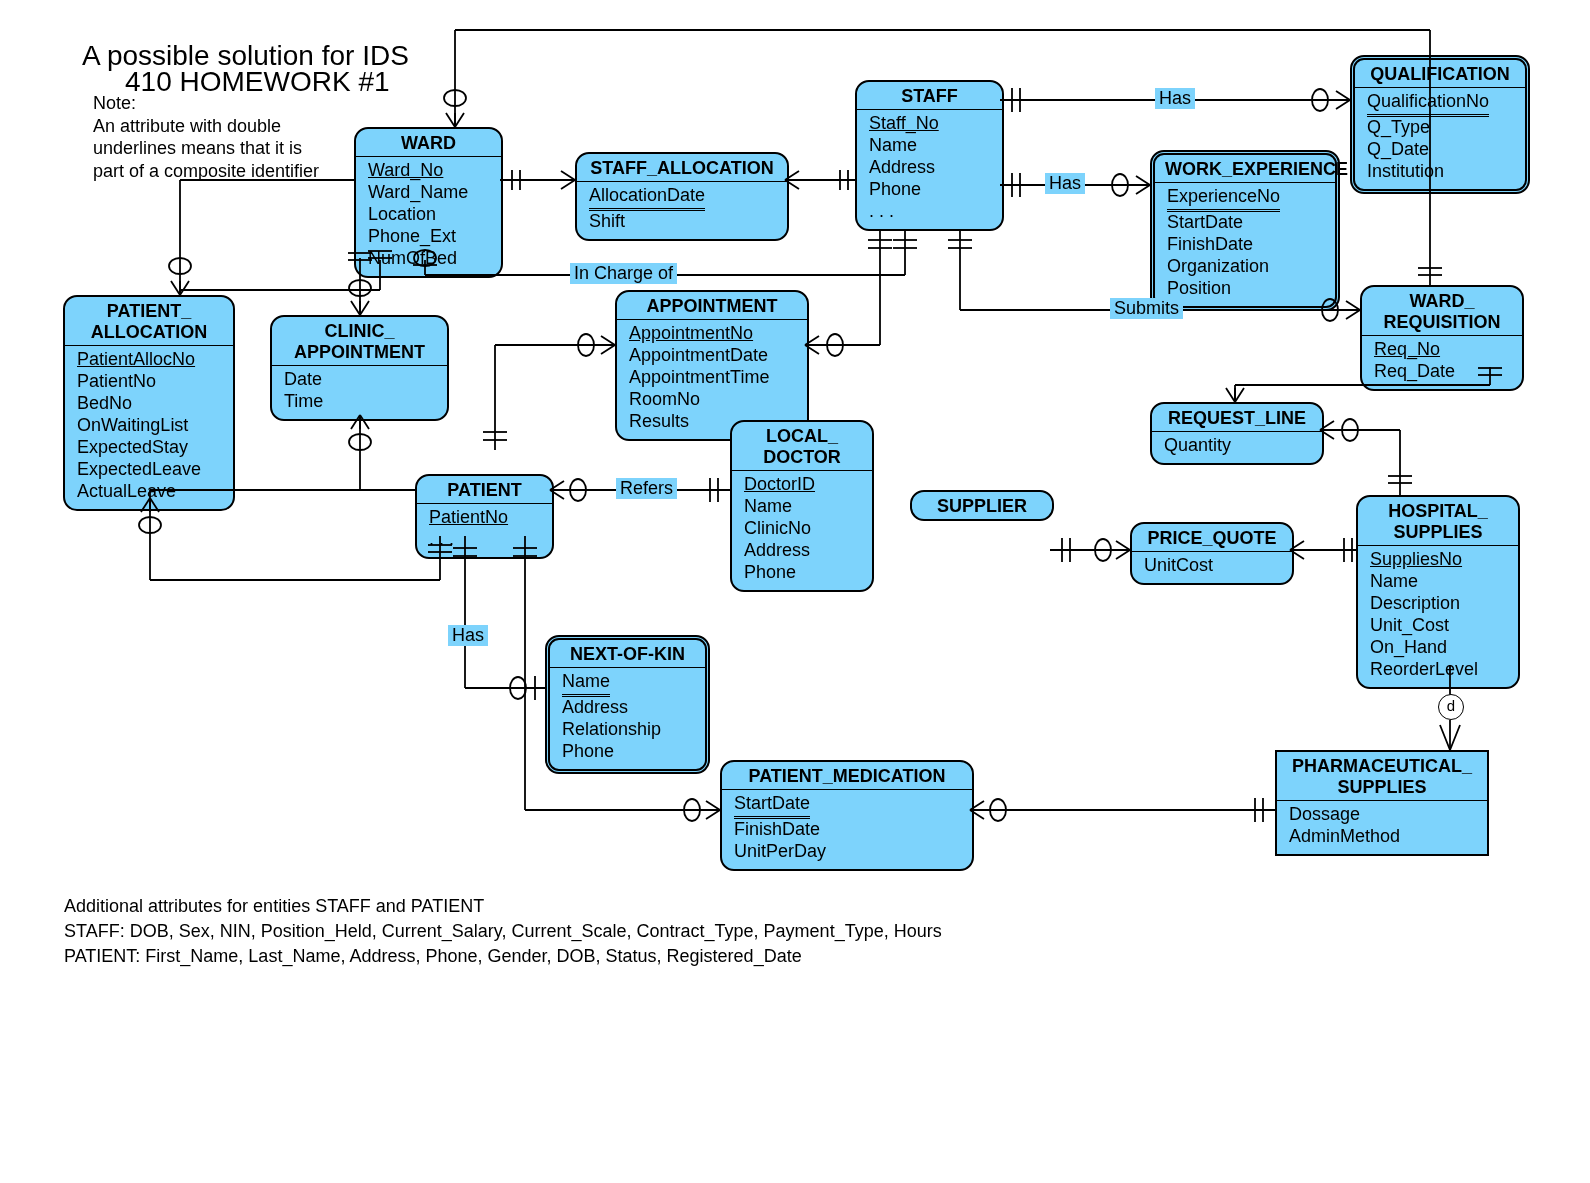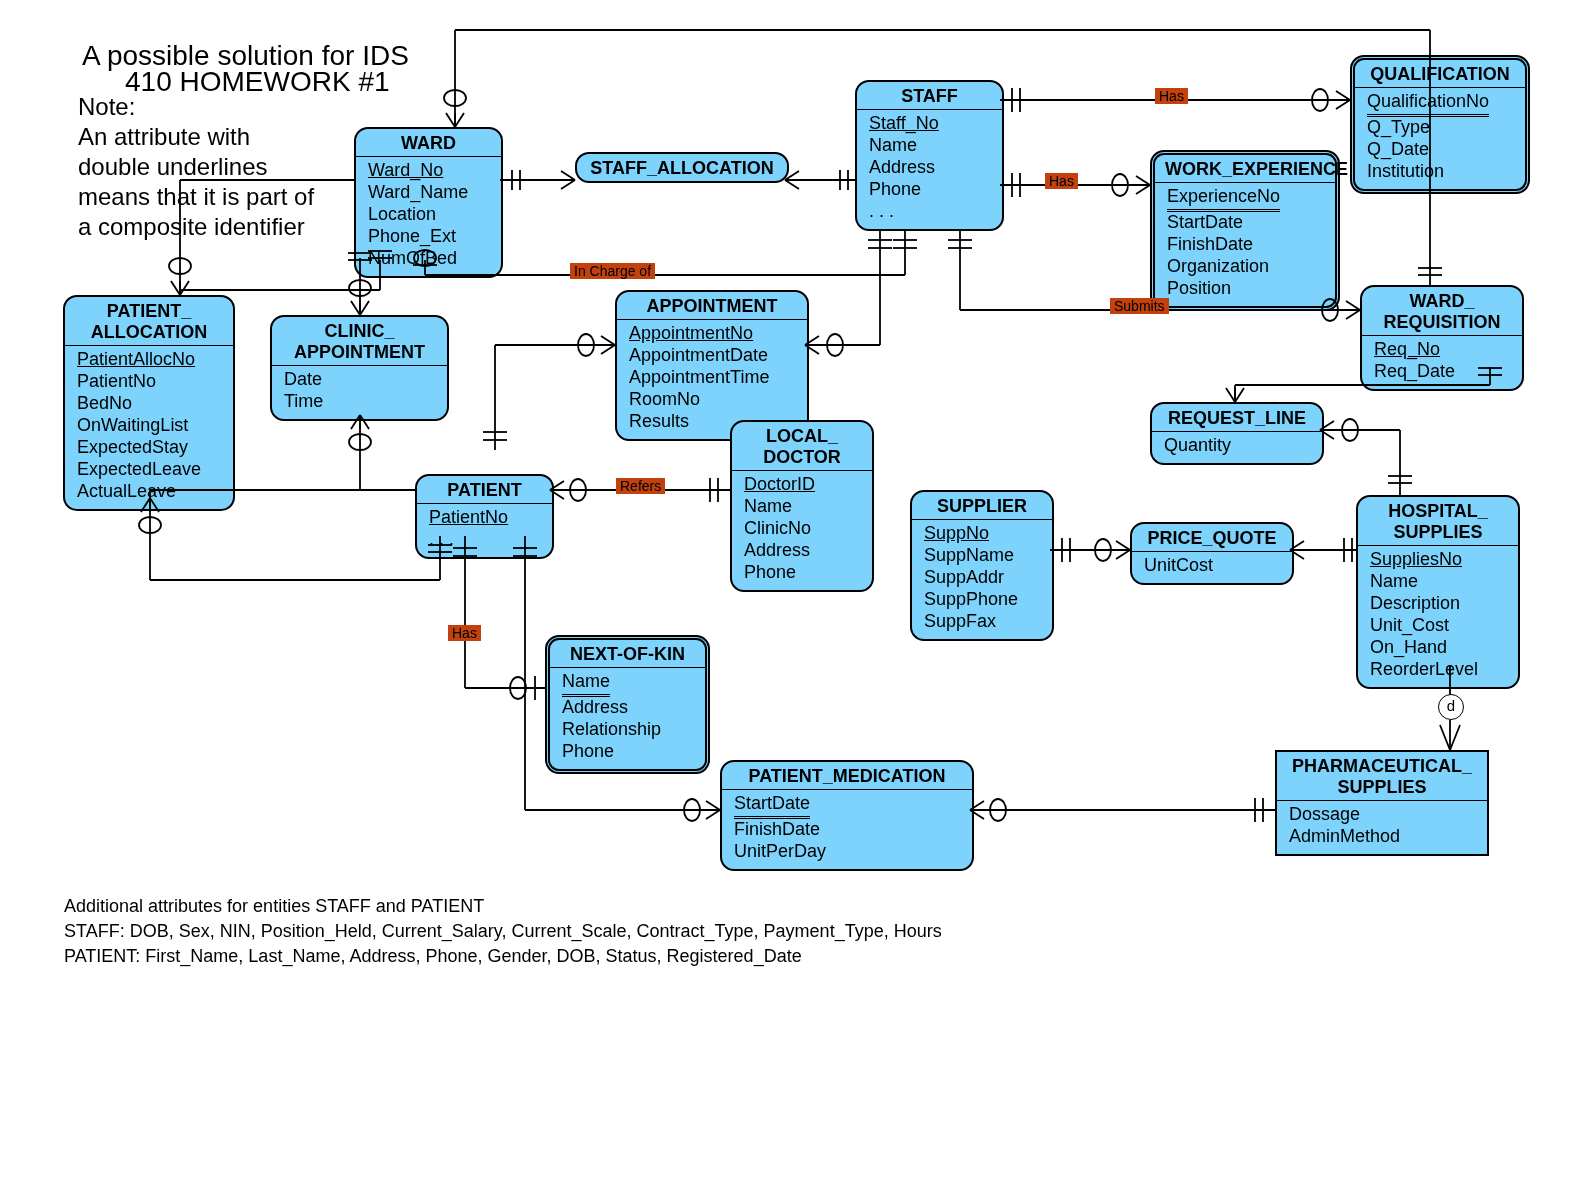--- a/index.html
+++ b/index.html
@@ -6,21 +6,21 @@
     font-family: Arial, Helvetica, sans-serif;
     background: white;
     margin: 0;
     padding: 0;
     width: 1590px;
     height: 1183px;
     position: relative;
     overflow: hidden;
   }
   .title { font-size: 28px; position:absolute; }
-  .note  { font-size: 24px; position:absolute; max-width:240px; line-height:1.25; }
+  .note  { font-size: 18px; position:absolute; max-width:240px; line-height:1.25;margin-left:15px; }
   .footer{ font-size: 18px; position:absolute; line-height:1.3;margin-left:8px; }
   .entity {
     position:absolute;
     border: 2px solid #000;
     border-radius: 14px;
     background: #7dd3fc;
   }
   .entity.weak {
     border: 5px double #000;
   }
@@ -39,22 +39,22 @@
     padding: 3px 2px 6px 12px;
     font-size: 18px;
     line-height:1.22;
   }
   .attr { white-space: nowrap; }
   .attr.pk   { text-decoration: underline; }
   .attr.cid  { border-bottom: 3.5px double #000; display:inline-block; padding-bottom:1px;}
   svg.wires { position:absolute; left:0; top:0; pointer-events:none;}
   .rel-label {
     position:absolute;
-    font-size:14px;
-    background:#c2410c;
+    font-size:18px;
+    background:#7dd3fc;
     padding:0 4px;
   }
   .d-circle{
     position:absolute;
     width:24px;height:24px;
     border:1.5px solid #000;
     border-radius:50%;
     text-align:center;
     line-height:22px;
     font-size:15px;
@@ -74,20 +74,21 @@
       <div class="attr pk">Ward_No</div>
       <div class="attr">Ward_Name</div>
       <div class="attr">Location</div>
       <div class="attr">Phone_Ext</div>
       <div class="attr">NumOfBed</div>
     </div>
 </div>
 
 <div class="entity" style="left:575px;top:152px;width:210px;">
   <div class="ename">STAFF_ALLOCATION</div>
+  <div class="attrs"><div class="attr cid">AllocationDate</div><div class="attr">Shift</div></div>
 </div>
 
 <div class="entity" style="left:855px;top:80px;width:145px;">
   <div class="ename">STAFF</div>
   <div class="attrs">
       <div class="attr pk">Staff_No</div>
       <div class="attr">Name</div>
       <div class="attr">Address</div>
       <div class="attr">Phone</div>
       <div class="attr">. . .</div>
@@ -153,27 +154,20 @@
       <div class="attr pk">DoctorID</div>
       <div class="attr">Name</div>
       <div class="attr">ClinicNo</div>
       <div class="attr">Address</div>
       <div class="attr">Phone</div>
     </div>
 </div>
 
 <div class="entity" style="left:910px;top:490px;width:140px;">
   <div class="ename">SUPPLIER</div>
-  <div class="attrs">
-      <div class="attr pk">SuppNo</div>
-      <div class="attr">SuppName</div>
-      <div class="attr">SuppAddr</div>
-      <div class="attr">SuppPhone</div>
-      <div class="attr">SuppFax</div>
-    </div>
 </div>
 
 <div class="entity" style="left:1130px;top:522px;width:160px;">
   <div class="ename">PRICE_QUOTE</div>
   <div class="attrs">
       <div class="attr">UnitCost</div>
     </div>
 </div>
 
 <div class="entity" style="left:1360px;top:285px;width:160px;">

